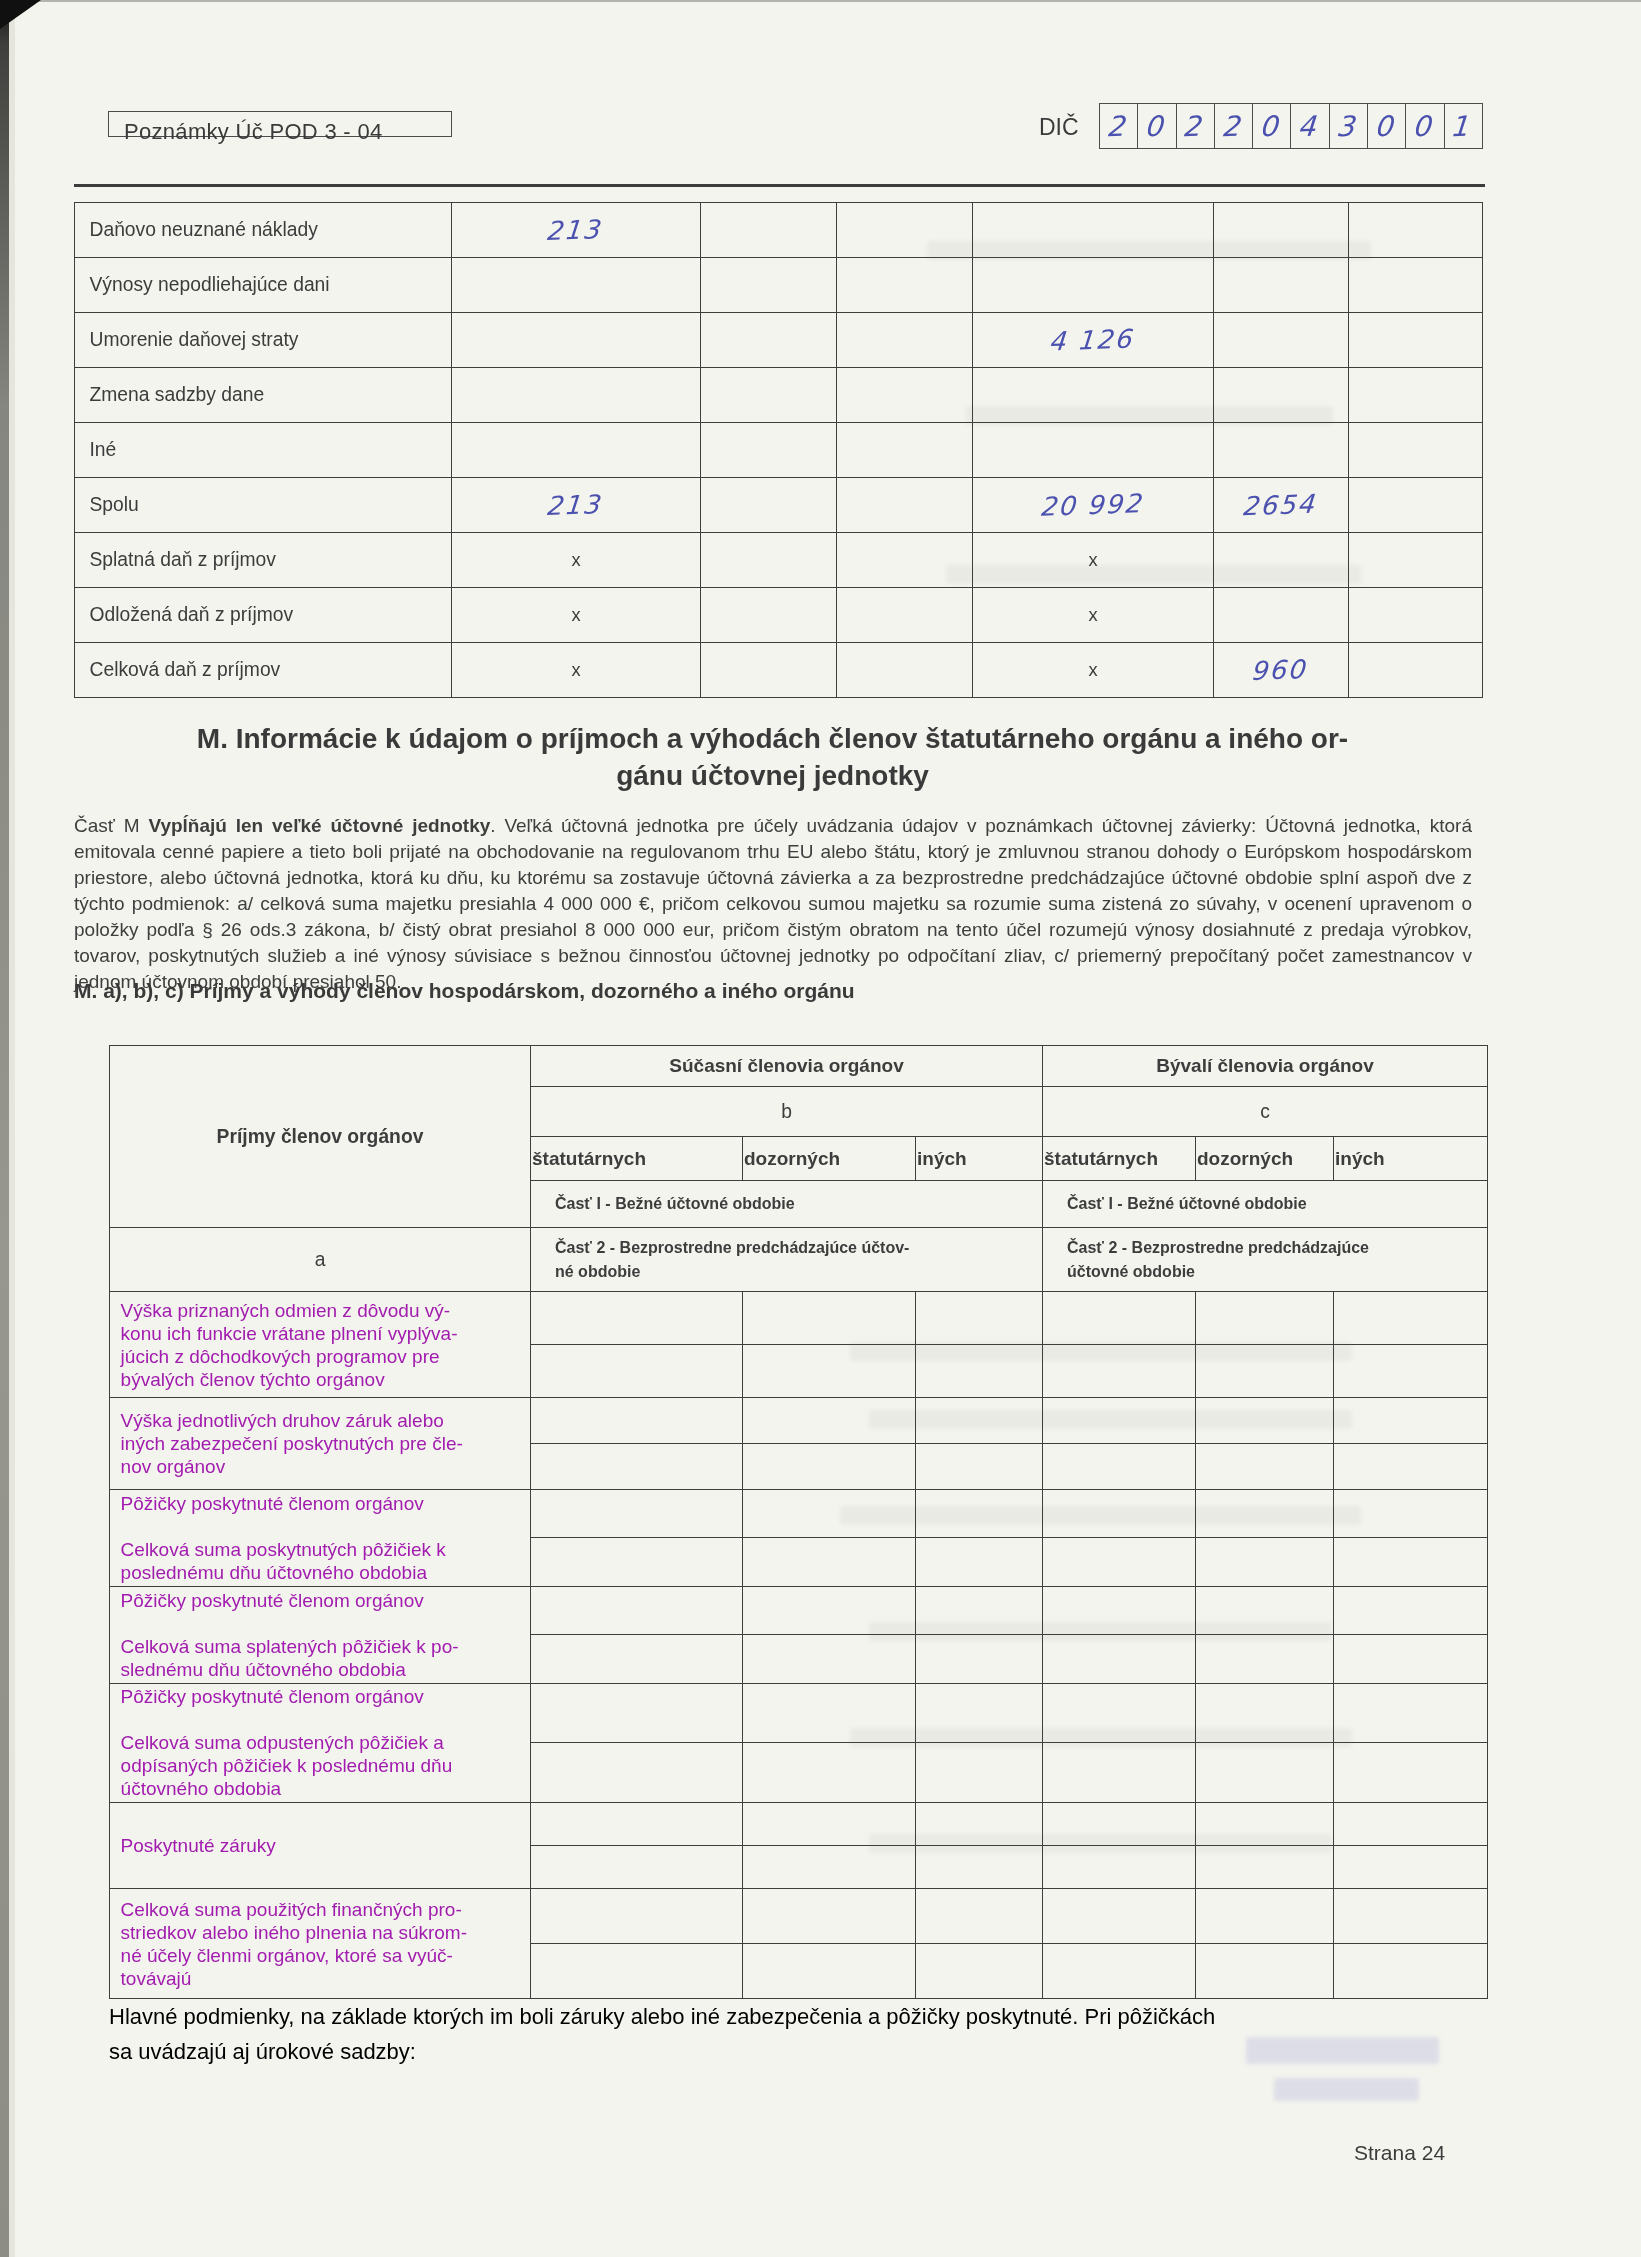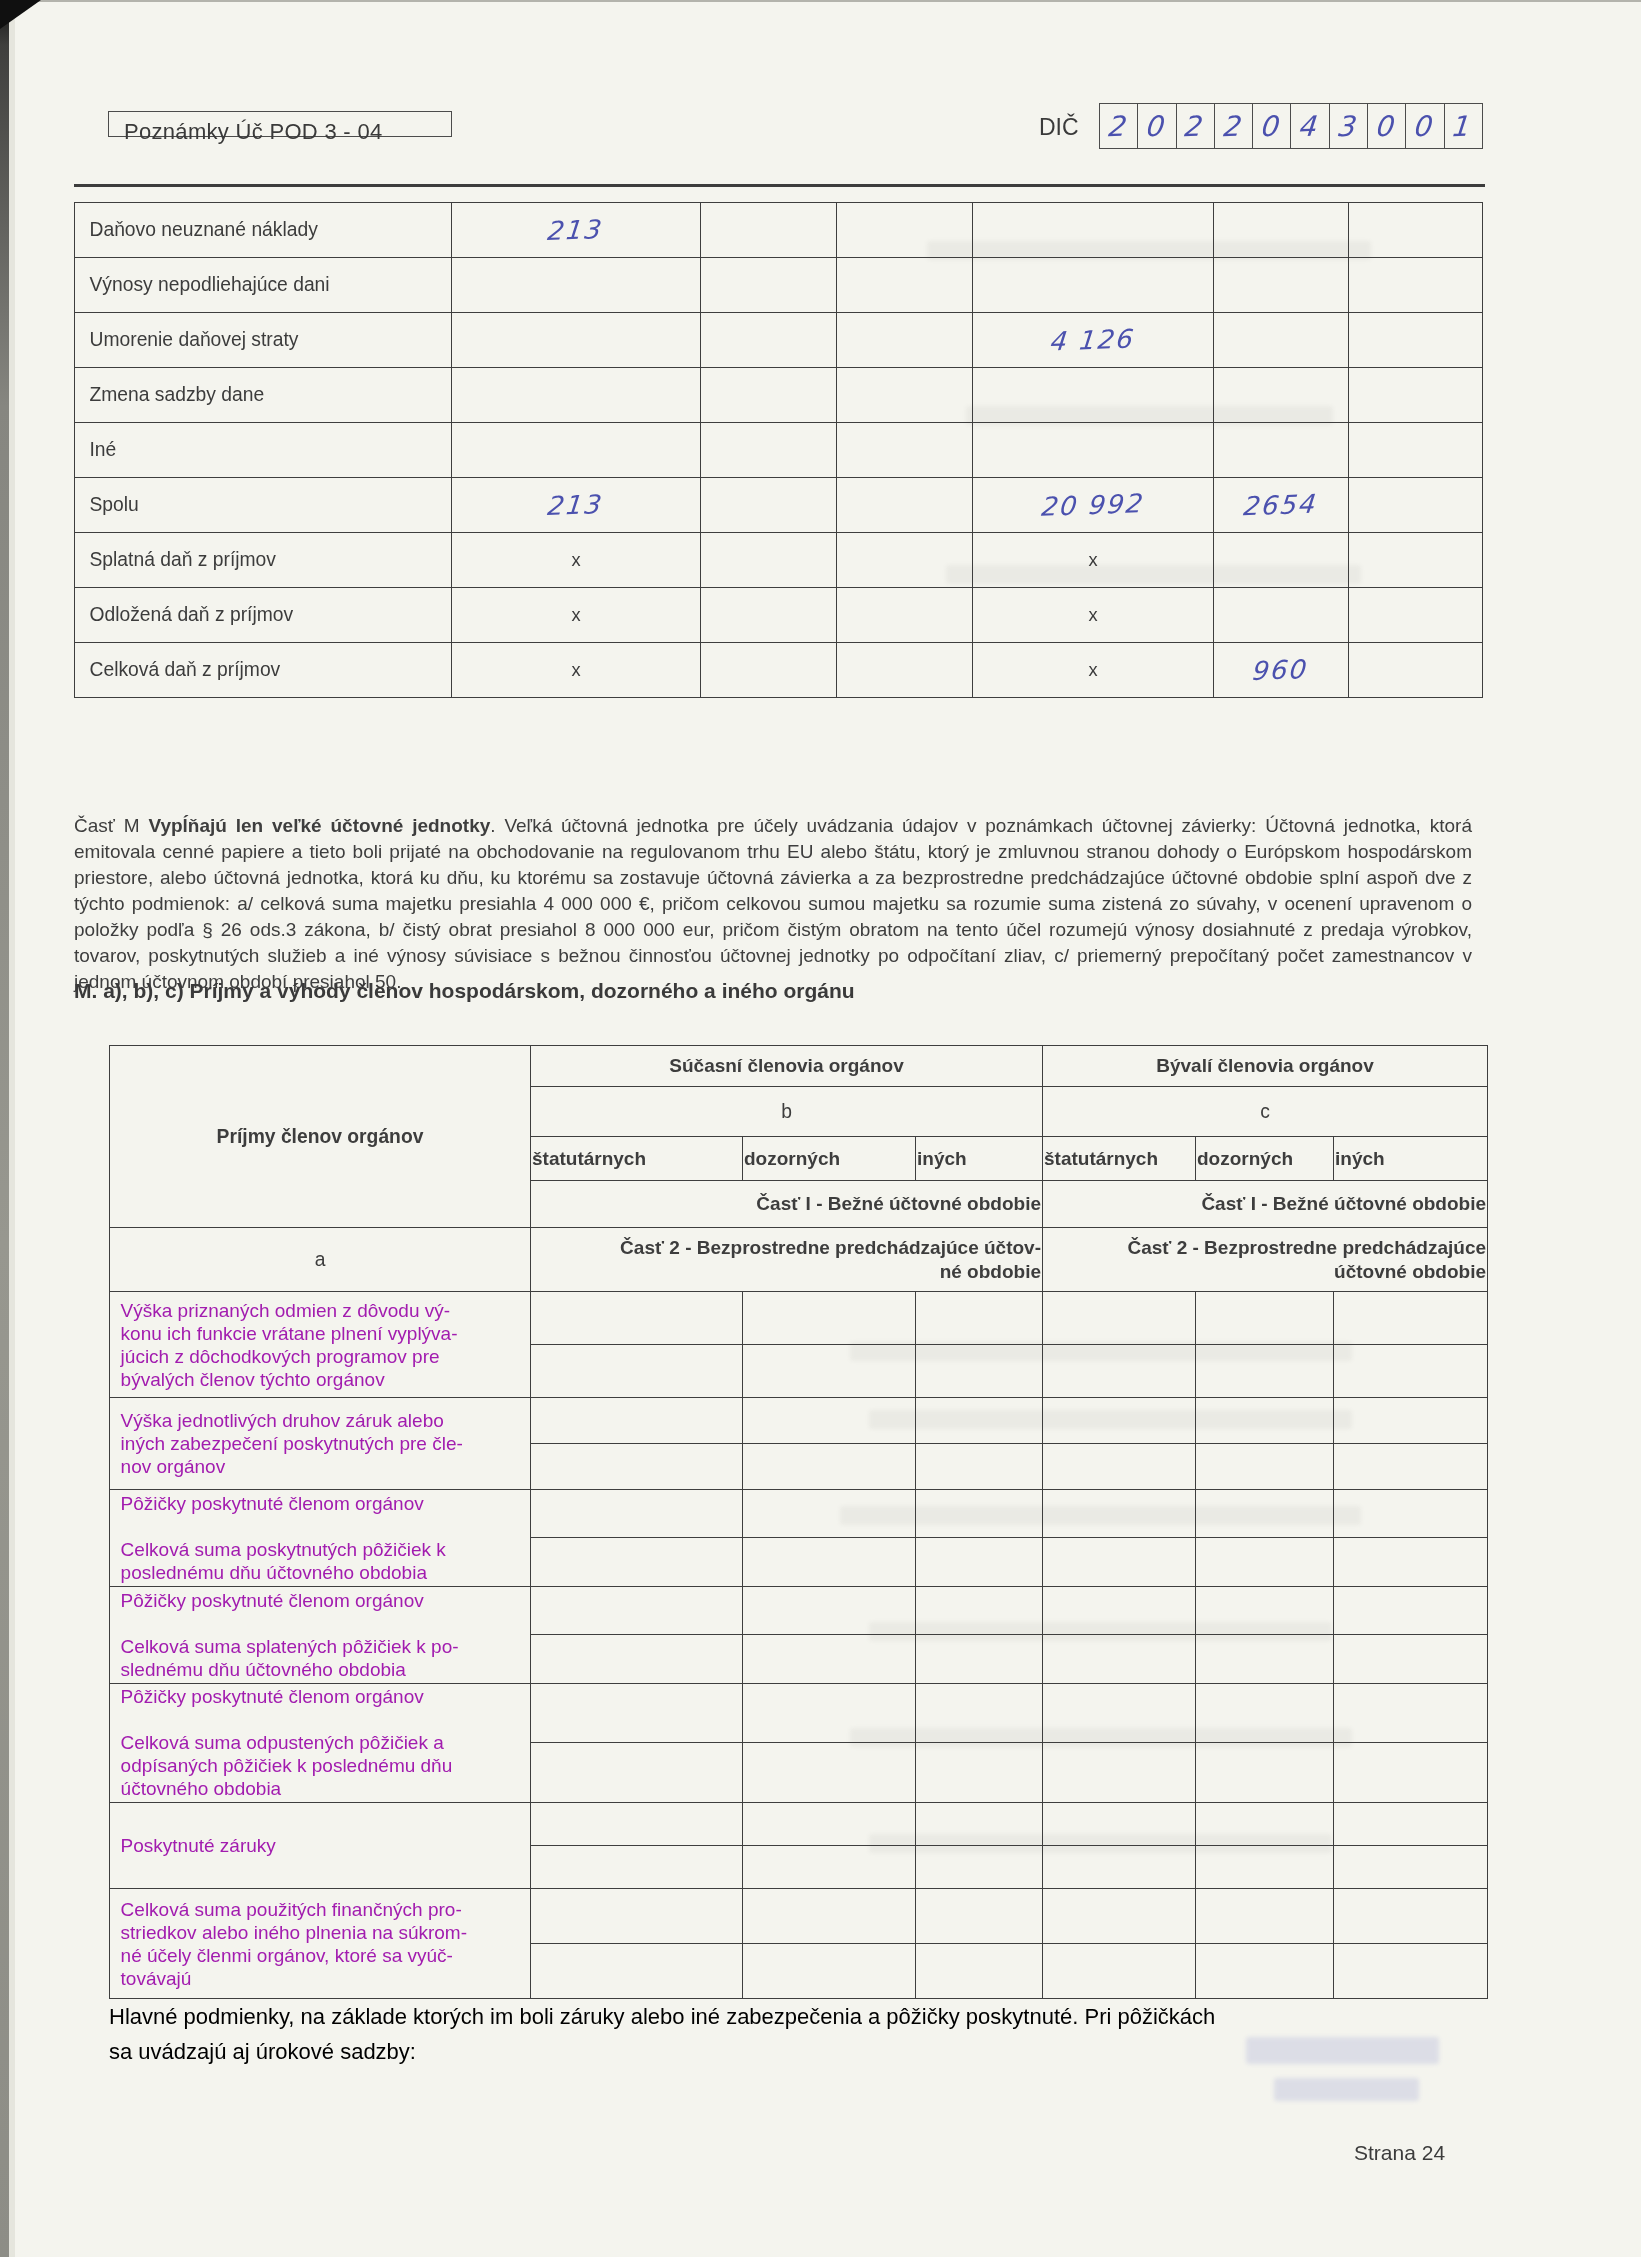--- a/index.html
+++ b/index.html
@@ -52,22 +52,22 @@
     font-size:21px;font-weight:bold;color:#3a3a3a;}
 
   
   .m-table{position:absolute;left:109px;top:1045px;width:1378px;border:1.9px solid #3b3b3b;}
   .m-table td{border:1px solid #3e3e3e;box-sizing:border-box;overflow:hidden;}
   .m-table tr.thick td{border-top:1.9px solid #393939;}
   .m-atitle{font-size:19.3px;font-weight:bold;text-align:center;vertical-align:middle;}
   .m-group{font-size:19px;font-weight:bold;text-align:center;vertical-align:middle;}
   .m-bc{font-size:19.3px;text-align:center;vertical-align:middle;}
   .m-sub{font-size:19px;font-weight:bold;text-align:left;vertical-align:middle;}
-  .m-part{font-size:19px;font-weight:bold;text-align:right;vertical-align:middle;
-    padding-left:0;white-space:pre-line;line-height:24px;}
+  .m-part{font-size:16px;font-weight:bold;text-align:left;vertical-align:middle;
+    padding-left:24px;white-space:pre-line;line-height:24px;}
   .m-a{font-size:19.3px;text-align:center;vertical-align:middle;}
   .m-label{font-size:19px;line-height:23px;vertical-align:middle;
     padding:1.9px 7.7px 1.9px 10.6px;white-space:pre-line;color:#a21caf;}
 
   .footer-note{position:absolute;left:109px;top:1999px;width:1381px;
     font-size:22px;line-height:35px;color:#000000;white-space:pre-line;}
   .page-number{position:absolute;left:1354px;top:2141px;font-size:21px;color:#3c3c3c;}
 </style>
 </head>
 <body>
@@ -215,20 +215,24 @@
       <td class="val"><span class="xmark">x</span></td>
       <td class="val"></td>
           <td class="val"></td>
       <td class="val"><span class="xmark">x</span></td>
       <td class="val"><span class="hand">960</span></td>
       <td class="val"></td>
     </tr>
   </tbody>
     </table>
 
+  <div class="m-heading">
+    <div>M. Informácie k údajom o príjmoch a výhodách členov štatutárneho orgánu a iného or-</div>
+    <div>gánu účtovnej jednotky</div>
+  </div>
   <div class="m-intro"><span>Časť M </span><b>Vypĺňajú len veľké účtovné jednotky</b><span>. Veľká účtovná jednotka pre účely uvádzania údajov v poznámkach účtovnej závierky: Účtovná jednotka, ktorá emitovala cenné papiere a tieto boli prijaté na obchodovanie na regulovanom trhu EU alebo štátu, ktorý je zmluvnou stranou dohody o Európskom hospodárskom priestore, alebo účtovná jednotka, ktorá ku dňu, ku ktorému sa zostavuje účtovná závierka a za bezprostredne predchádzajúce účtovné obdobie splní aspoň dve z týchto podmienok: a/ celková suma majetku presiahla 4 000 000 €, pričom celkovou sumou majetku sa rozumie suma zistená zo súvahy, v ocenení upravenom o položky podľa § 26 ods.3 zákona, b/ čistý obrat presiahol 8 000 000 eur, pričom čistým obratom na tento účel rozumejú výnosy dosiahnuté z predaja výrobkov, tovarov, poskytnutých služieb a iné výnosy súvisiace s bežnou činnosťou účtovnej jednotky po odpočítaní zliav, c/ priemerný prepočítaný počet zamestnancov v jednom účtovnom období presiahol 50.</span></div>
   <div class="m-subheading">M. a), b), c) Príjmy a výhody členov hospodárskom, dozorného  a iného orgánu</div>
 
   <table class="m-table">
     <colgroup>
         <col style="width:421px">
         <col style="width:212px">
         <col style="width:173px">
         <col style="width:127px">
         <col style="width:153px">

